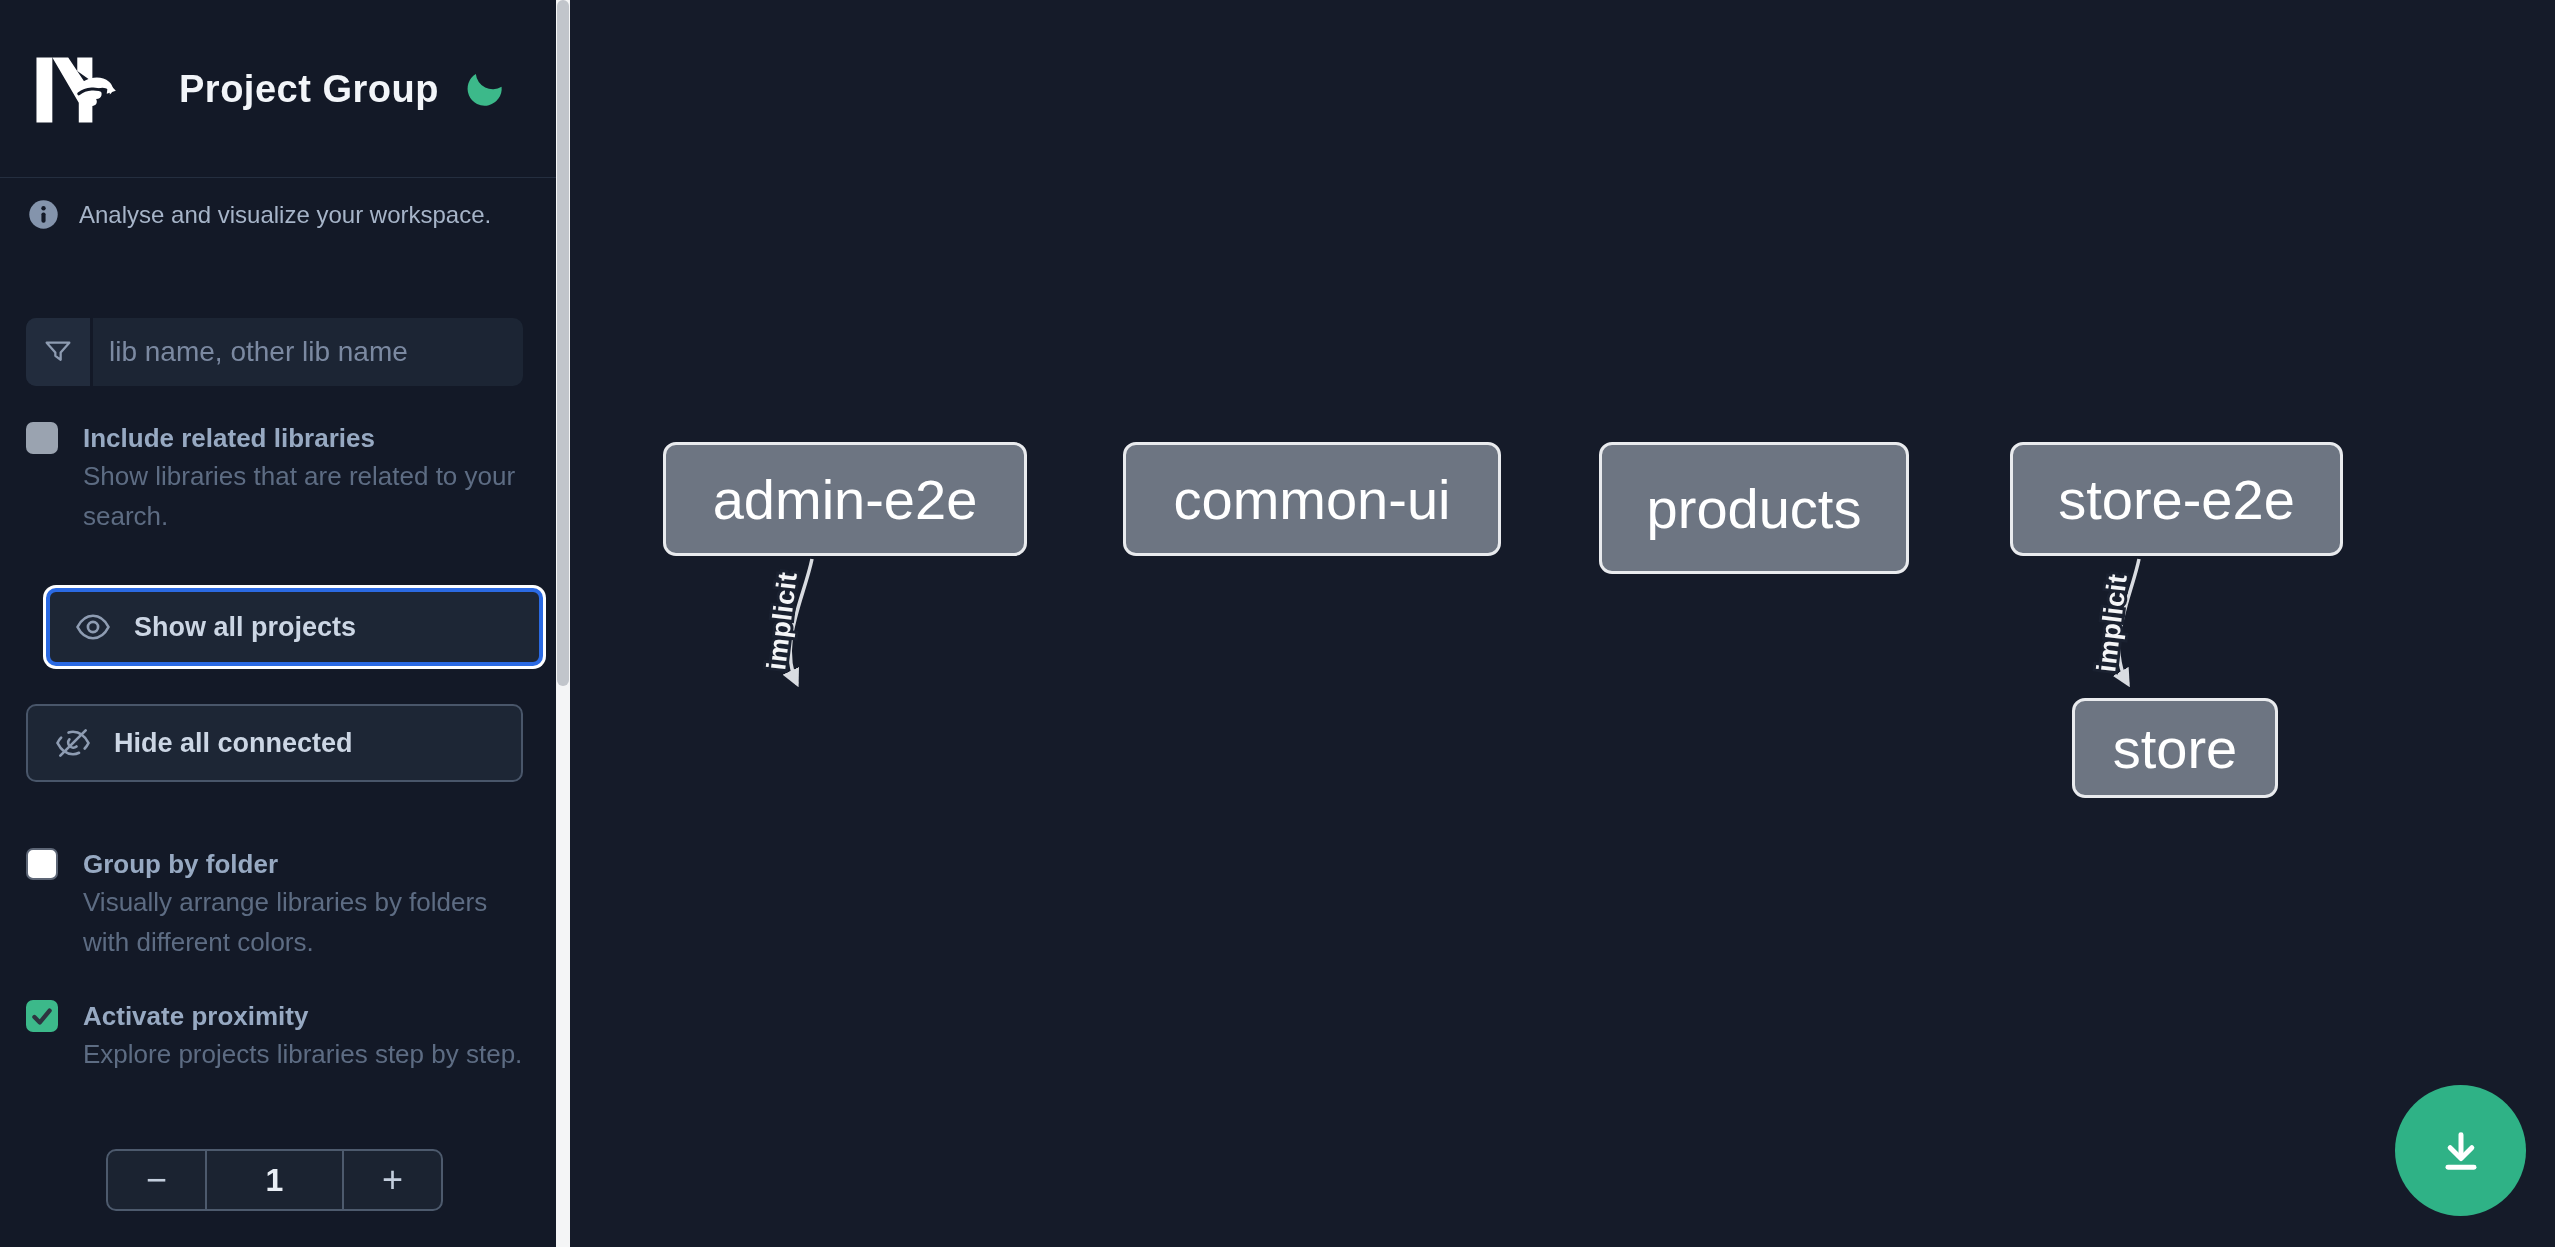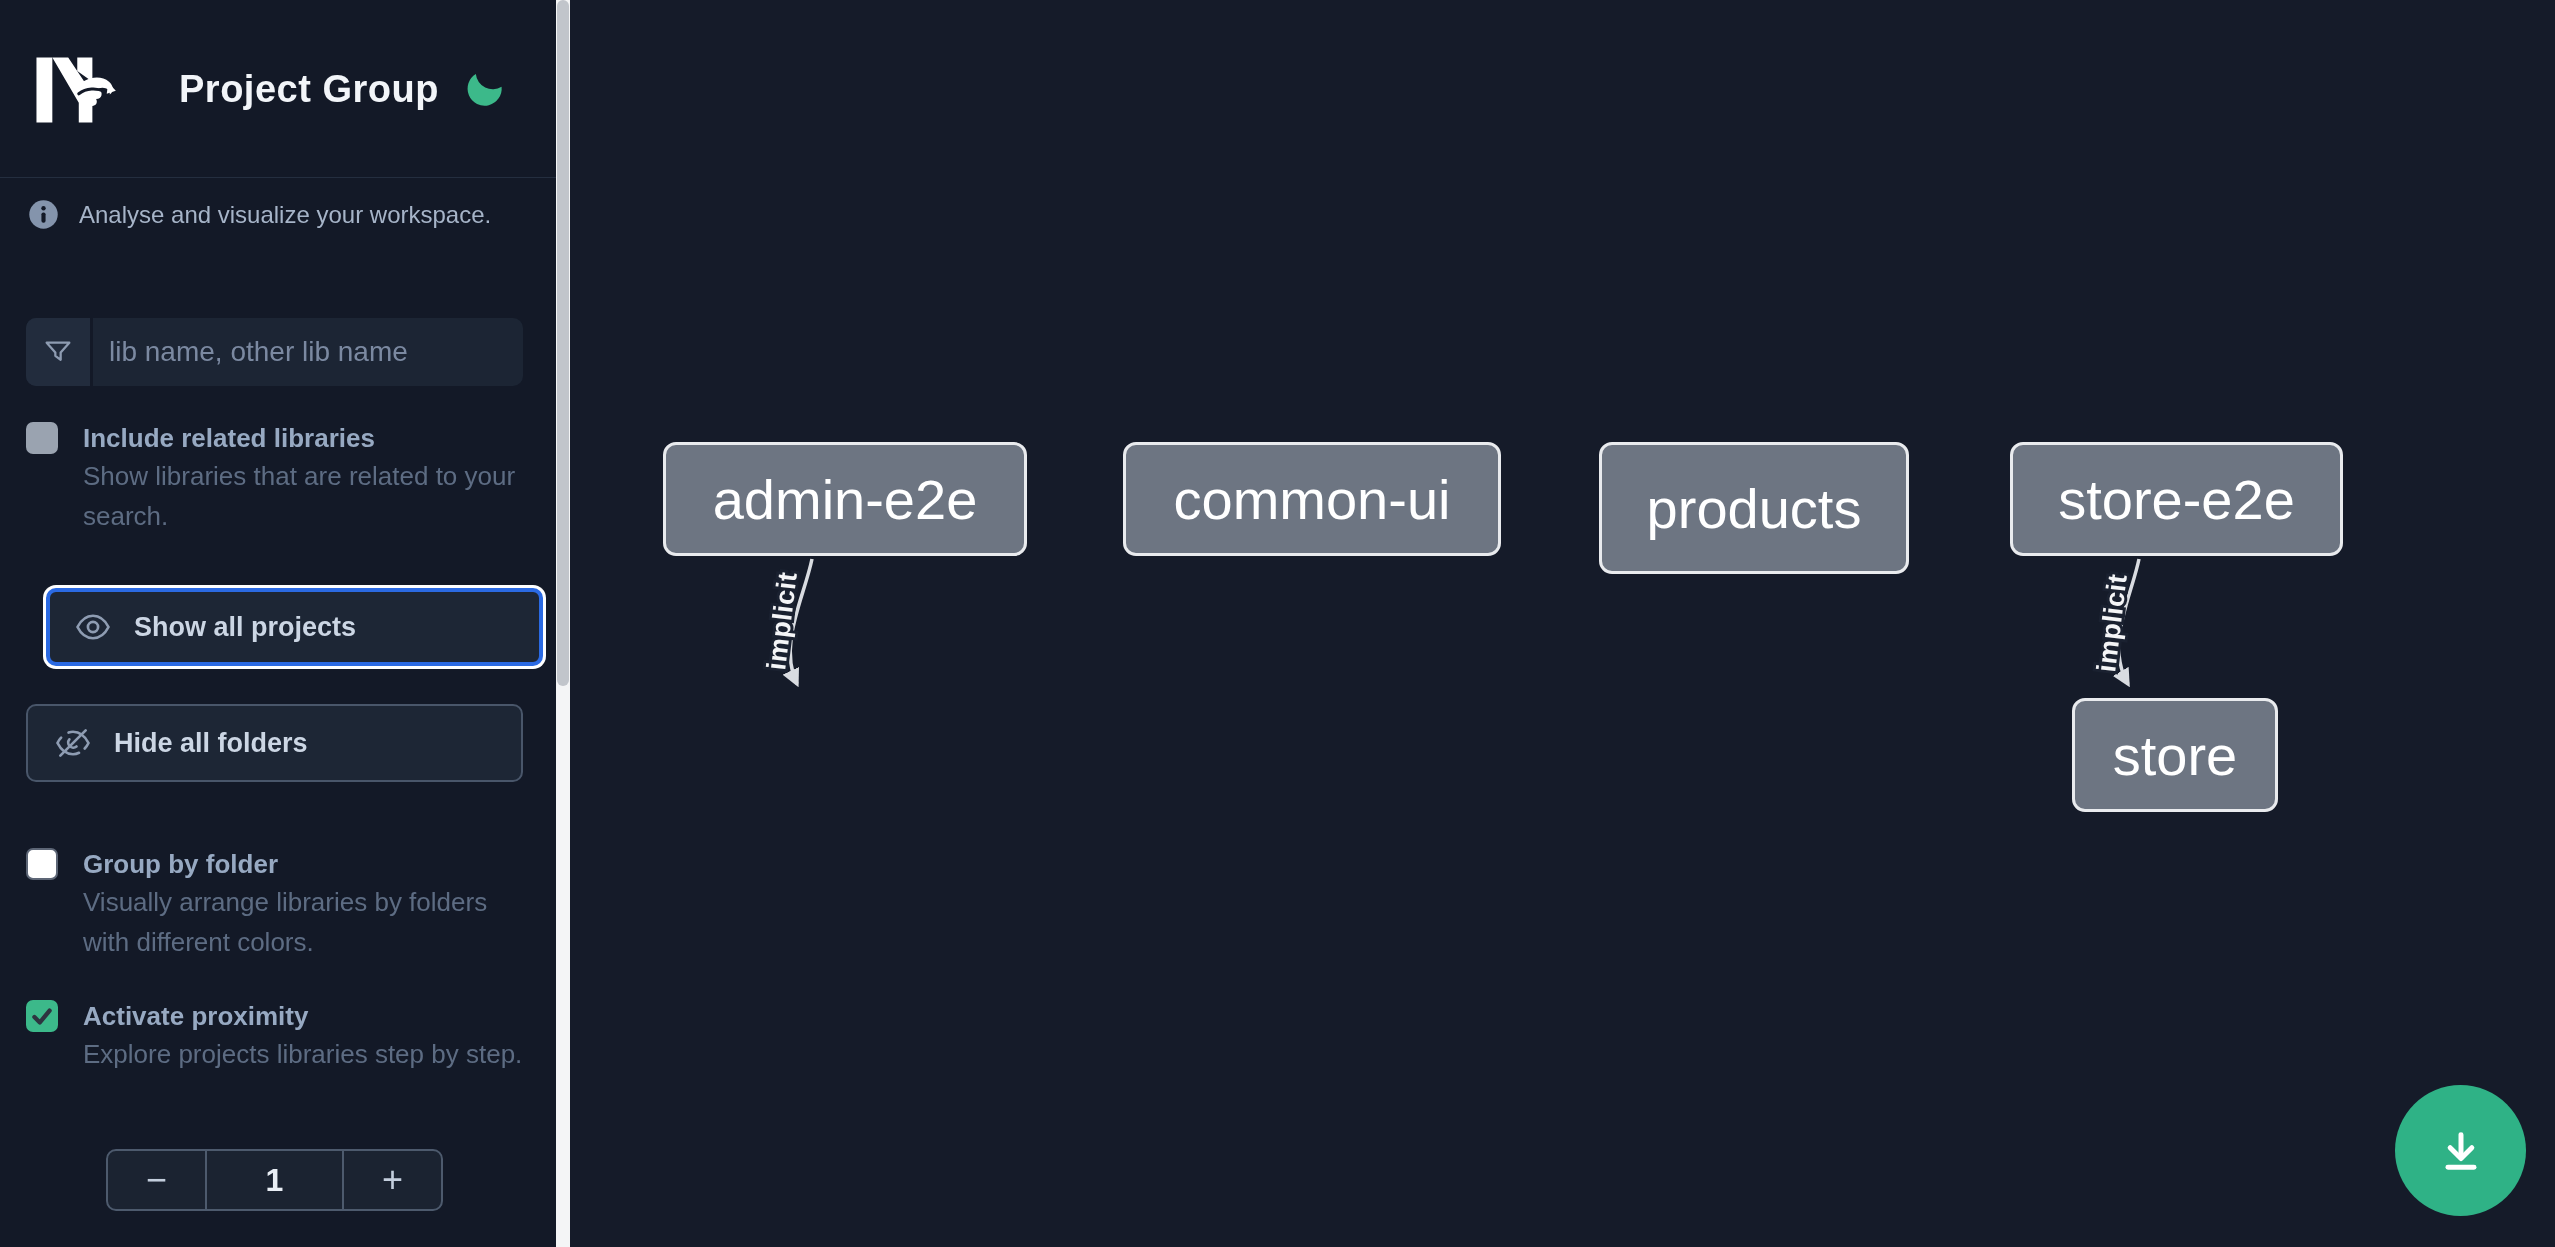--- a/index.html
+++ b/index.html
@@ -147,21 +147,21 @@
       <span class="sb-btn-label">Show all projects</span>
     </button>
 
     <button class="sb-btn" style="top:704px;">
       <svg viewBox="0 0 24 24" width="38" height="38" class="icon-stroke">
         <path d="M4.5 8.6 C3.6 9.5 2.8 10.6 2.2 12 c2.5 4.9 6 7.1 9.8 7.1 c1.3 0 2.6-.3 3.8-.9"></path>
         <path d="M9.2 5.4 C10.1 5.1 11 4.9 12 4.9 c3.8 0 7.3 2.2 9.8 7.1 c-.7 1.4-1.5 2.6-2.4 3.5"></path>
         <path d="M9.7 9.7 a3.2 3.2 0 0 0 4.5 4.5"></path>
         <line x1="4" y1="20" x2="20" y2="4"></line>
       </svg>
-      <span class="sb-btn-label">Hide all folders</span>
+      <span class="sb-btn-label">Hide all connected</span>
     </button>
 
     <div class="toggle" style="top:846px;">
       <span class="box box--white"></span>
       <div class="txt">
         <div class="lbl">Group by folder</div>
         <div class="dsc">Visually arrange libraries by folders with different colors.</div>
       </div>
     </div>
 
@@ -199,21 +199,21 @@
     <path class="edge-path" d="M 812 559 C 804 598, 778 644, 797 684" marker-end="url(#arrow)"></path>
     <path class="edge-path" d="M 2139 559 C 2131 598, 2105 644, 2128 684" marker-end="url(#arrow)"></path>
     <text class="edge-label" transform="translate(791 622) rotate(-83)">implicit</text>
     <text class="edge-label" transform="translate(2121 624) rotate(-83)">implicit</text>
   </svg>
 
   <div class="node" style="left: 663px; top: 442px; width: 364px; height: 114px;">admin-e2e</div>
   <div class="node" style="left: 1123px; top: 442px; width: 378px; height: 114px;">common-ui</div>
   <div class="node" style="left: 1599px; top: 442px; width: 310px; height: 132px;">products</div>
   <div class="node" style="left: 2010px; top: 442px; width: 333px; height: 114px;">store-e2e</div>
-  <div class="node" style="left: 2072px; top: 698px; width: 206px; height: 114px;">store</div>
+  <div class="node" style="left: 2072px; top: 698px; width: 206px; height: 100px;">store</div>
 
   <button class="fab">
     <svg viewBox="0 0 24 24" width="52" height="52">
       <g fill="none" stroke="#ffffff" stroke-width="2.3" stroke-linecap="round" stroke-linejoin="round">
         <line x1="12" y1="4.5" x2="12" y2="15"></line>
         <polyline points="7,10.5 12,15.5 17,10.5"></polyline>
         <line x1="6" y1="19.5" x2="18" y2="19.5"></line>
       </g>
     </svg>
   </button>

